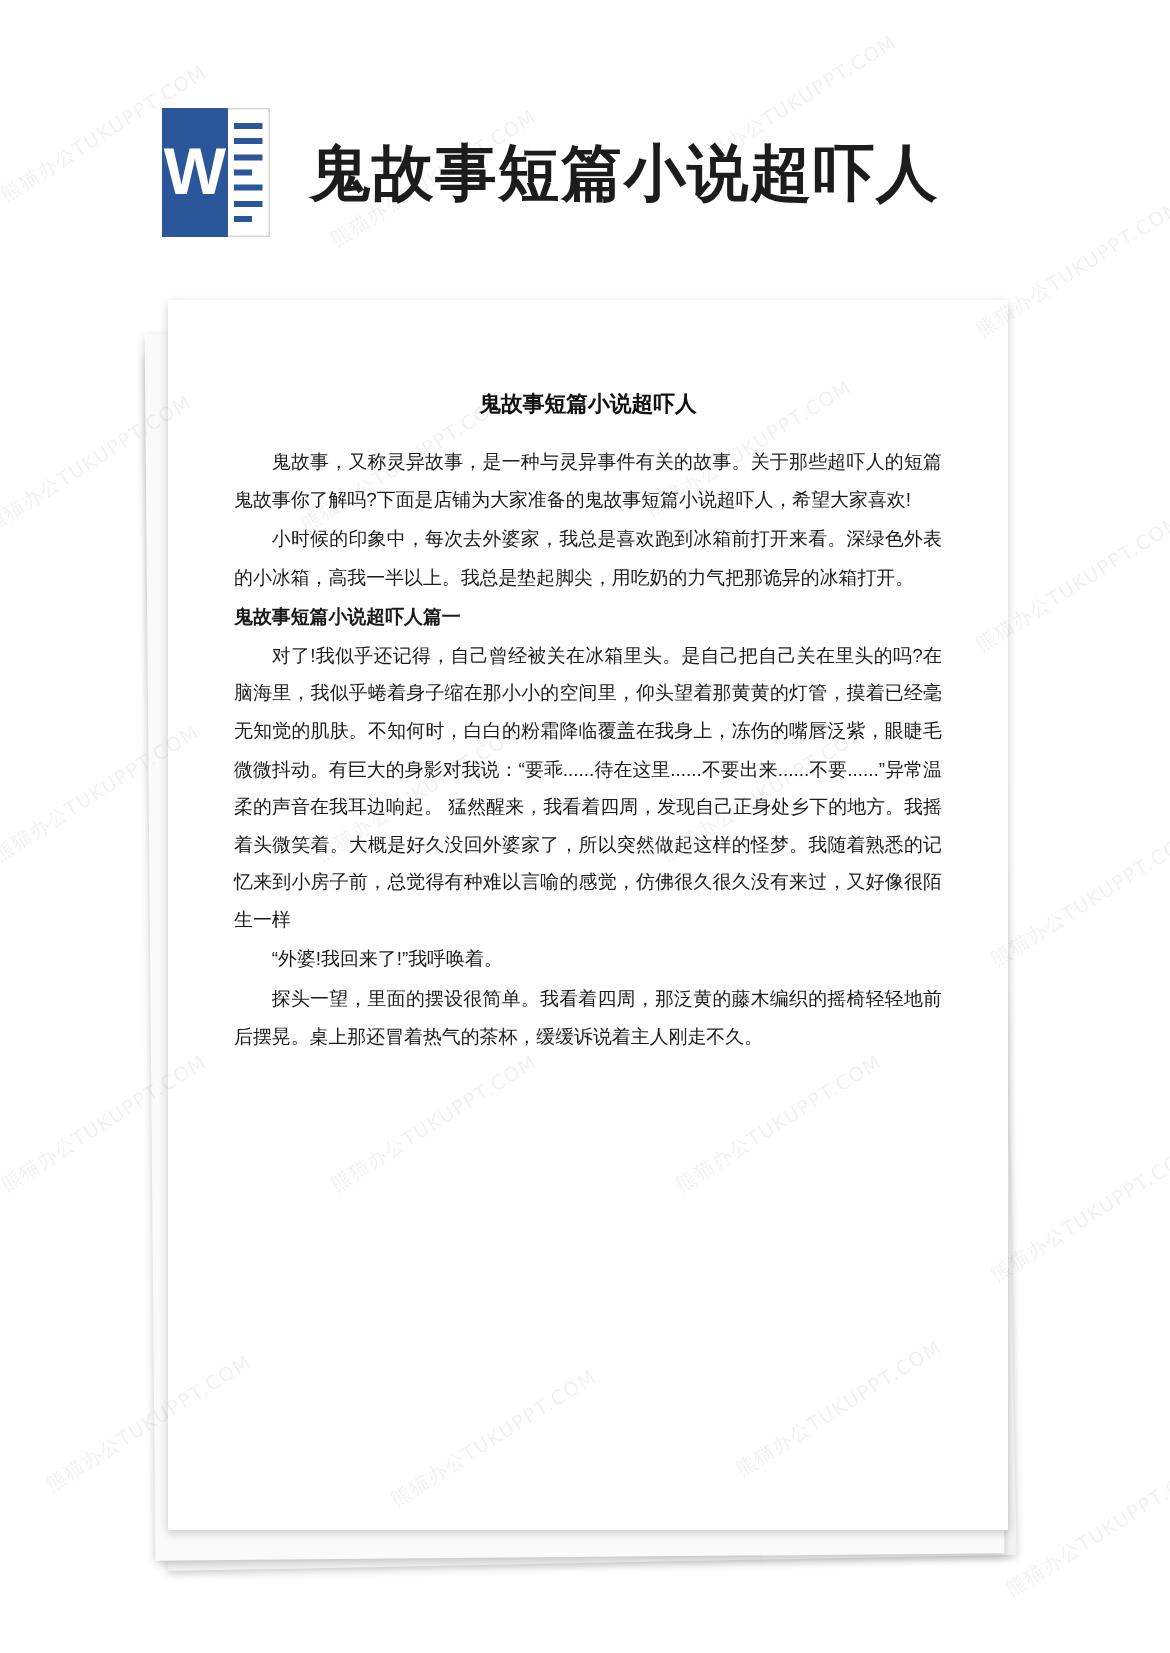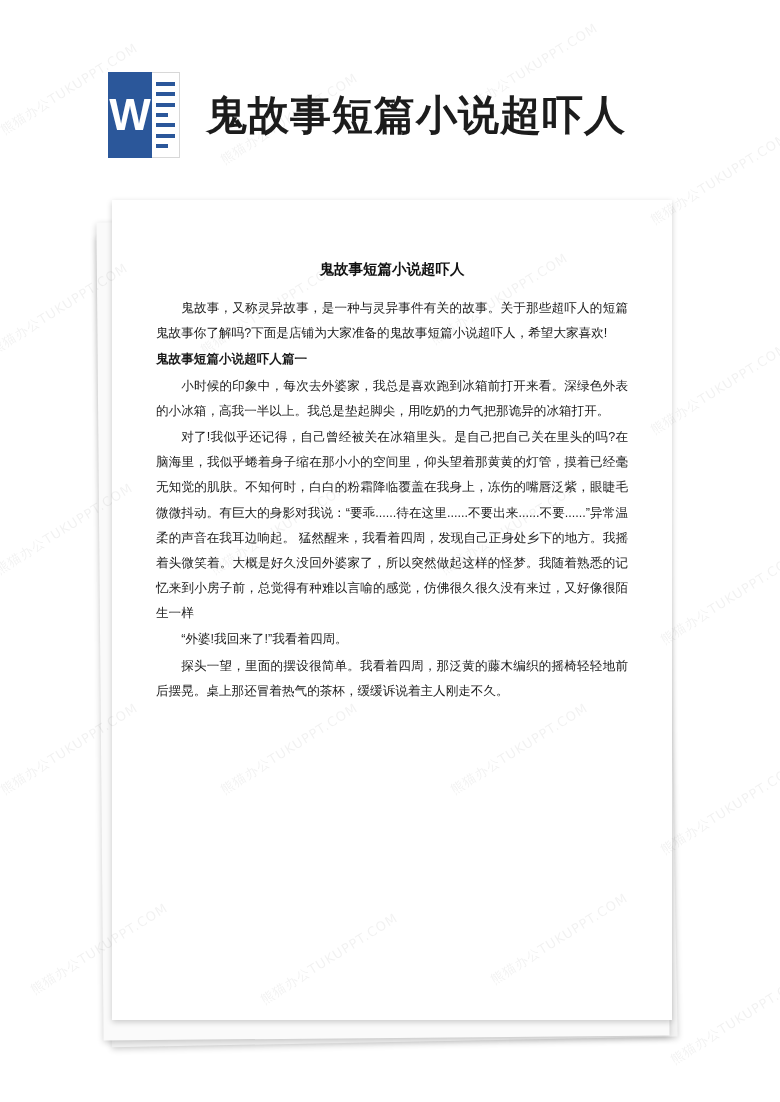--- a/index.html
+++ b/index.html
@@ -172,24 +172,24 @@
     </div>
     <div class="doc-title">鬼故事短篇小说超吓人</div>
   </div>
 
   <div class="stack">
     <div class="sheet sheet-back2"></div>
     <div class="sheet sheet-back1"></div>
     <div class="sheet sheet-front">
       <div class="sheet-title">鬼故事短篇小说超吓人</div>
       <div class="para">鬼故事，又称灵异故事，是一种与灵异事件有关的故事。关于那些超吓人的短篇鬼故事你了解吗?下面是店铺为大家准备的鬼故事短篇小说超吓人，希望大家喜欢!</div>
+      <div class="para">小时候的印象中，每次去外婆家，我总是喜欢跑到冰箱前打开来看。深绿色外表的小冰箱，高我一半以上。我总是垫起脚尖，用吃奶的力气把那诡异的冰箱打开。</div>
       <div class="para subhead">鬼故事短篇小说超吓人篇一</div>
-      <div class="para">小时候的印象中，每次去外婆家，我总是喜欢跑到冰箱前打开来看。深绿色外表的小冰箱，高我一半以上。我总是垫起脚尖，用吃奶的力气把那诡异的冰箱打开。</div>
       <div class="para">对了!我似乎还记得，自己曾经被关在冰箱里头。是自己把自己关在里头的吗?在脑海里，我似乎蜷着身子缩在那小小的空间里，仰头望着那黄黄的灯管，摸着已经毫无知觉的肌肤。不知何时，白白的粉霜降临覆盖在我身上，冻伤的嘴唇泛紫，眼睫毛微微抖动。有巨大的身影对我说：“要乖......待在这里......不要出来......不要......”异常温柔的声音在我耳边响起。 猛然醒来，我看着四周，发现自己正身处乡下的地方。我摇着头微笑着。大概是好久没回外婆家了，所以突然做起这样的怪梦。我随着熟悉的记忆来到小房子前，总觉得有种难以言喻的感觉，仿佛很久很久没有来过，又好像很陌生一样</div>
-      <div class="para">“外婆!我回来了!”我看着四周。</div>
+      <div class="para">“外婆!我回来了!”我呼唤着。</div>
       <div class="para">探头一望，里面的摆设很简单。我看着四周，那泛黄的藤木编织的摇椅轻轻地前后摆晃。桌上那还冒着热气的茶杯，缓缓诉说着主人刚走不久。</div>
     </div>
   </div>
 
   <div class="wm-layer">
     <div class="wm" style="left:-10px;  top:80px;">熊猫办公TUKUPPT.COM</div>
     <div class="wm" style="left:210px;  top:110px;">熊猫办公TUKUPPT.COM</div>
     <div class="wm" style="left:450px;  top:60px;">熊猫办公TUKUPPT.COM</div>
     <div class="wm" style="left:640px;  top:170px;">熊猫办公TUKUPPT.COM</div>
     <div class="wm" style="left:-20px;  top:300px;">熊猫办公TUKUPPT.COM</div>

